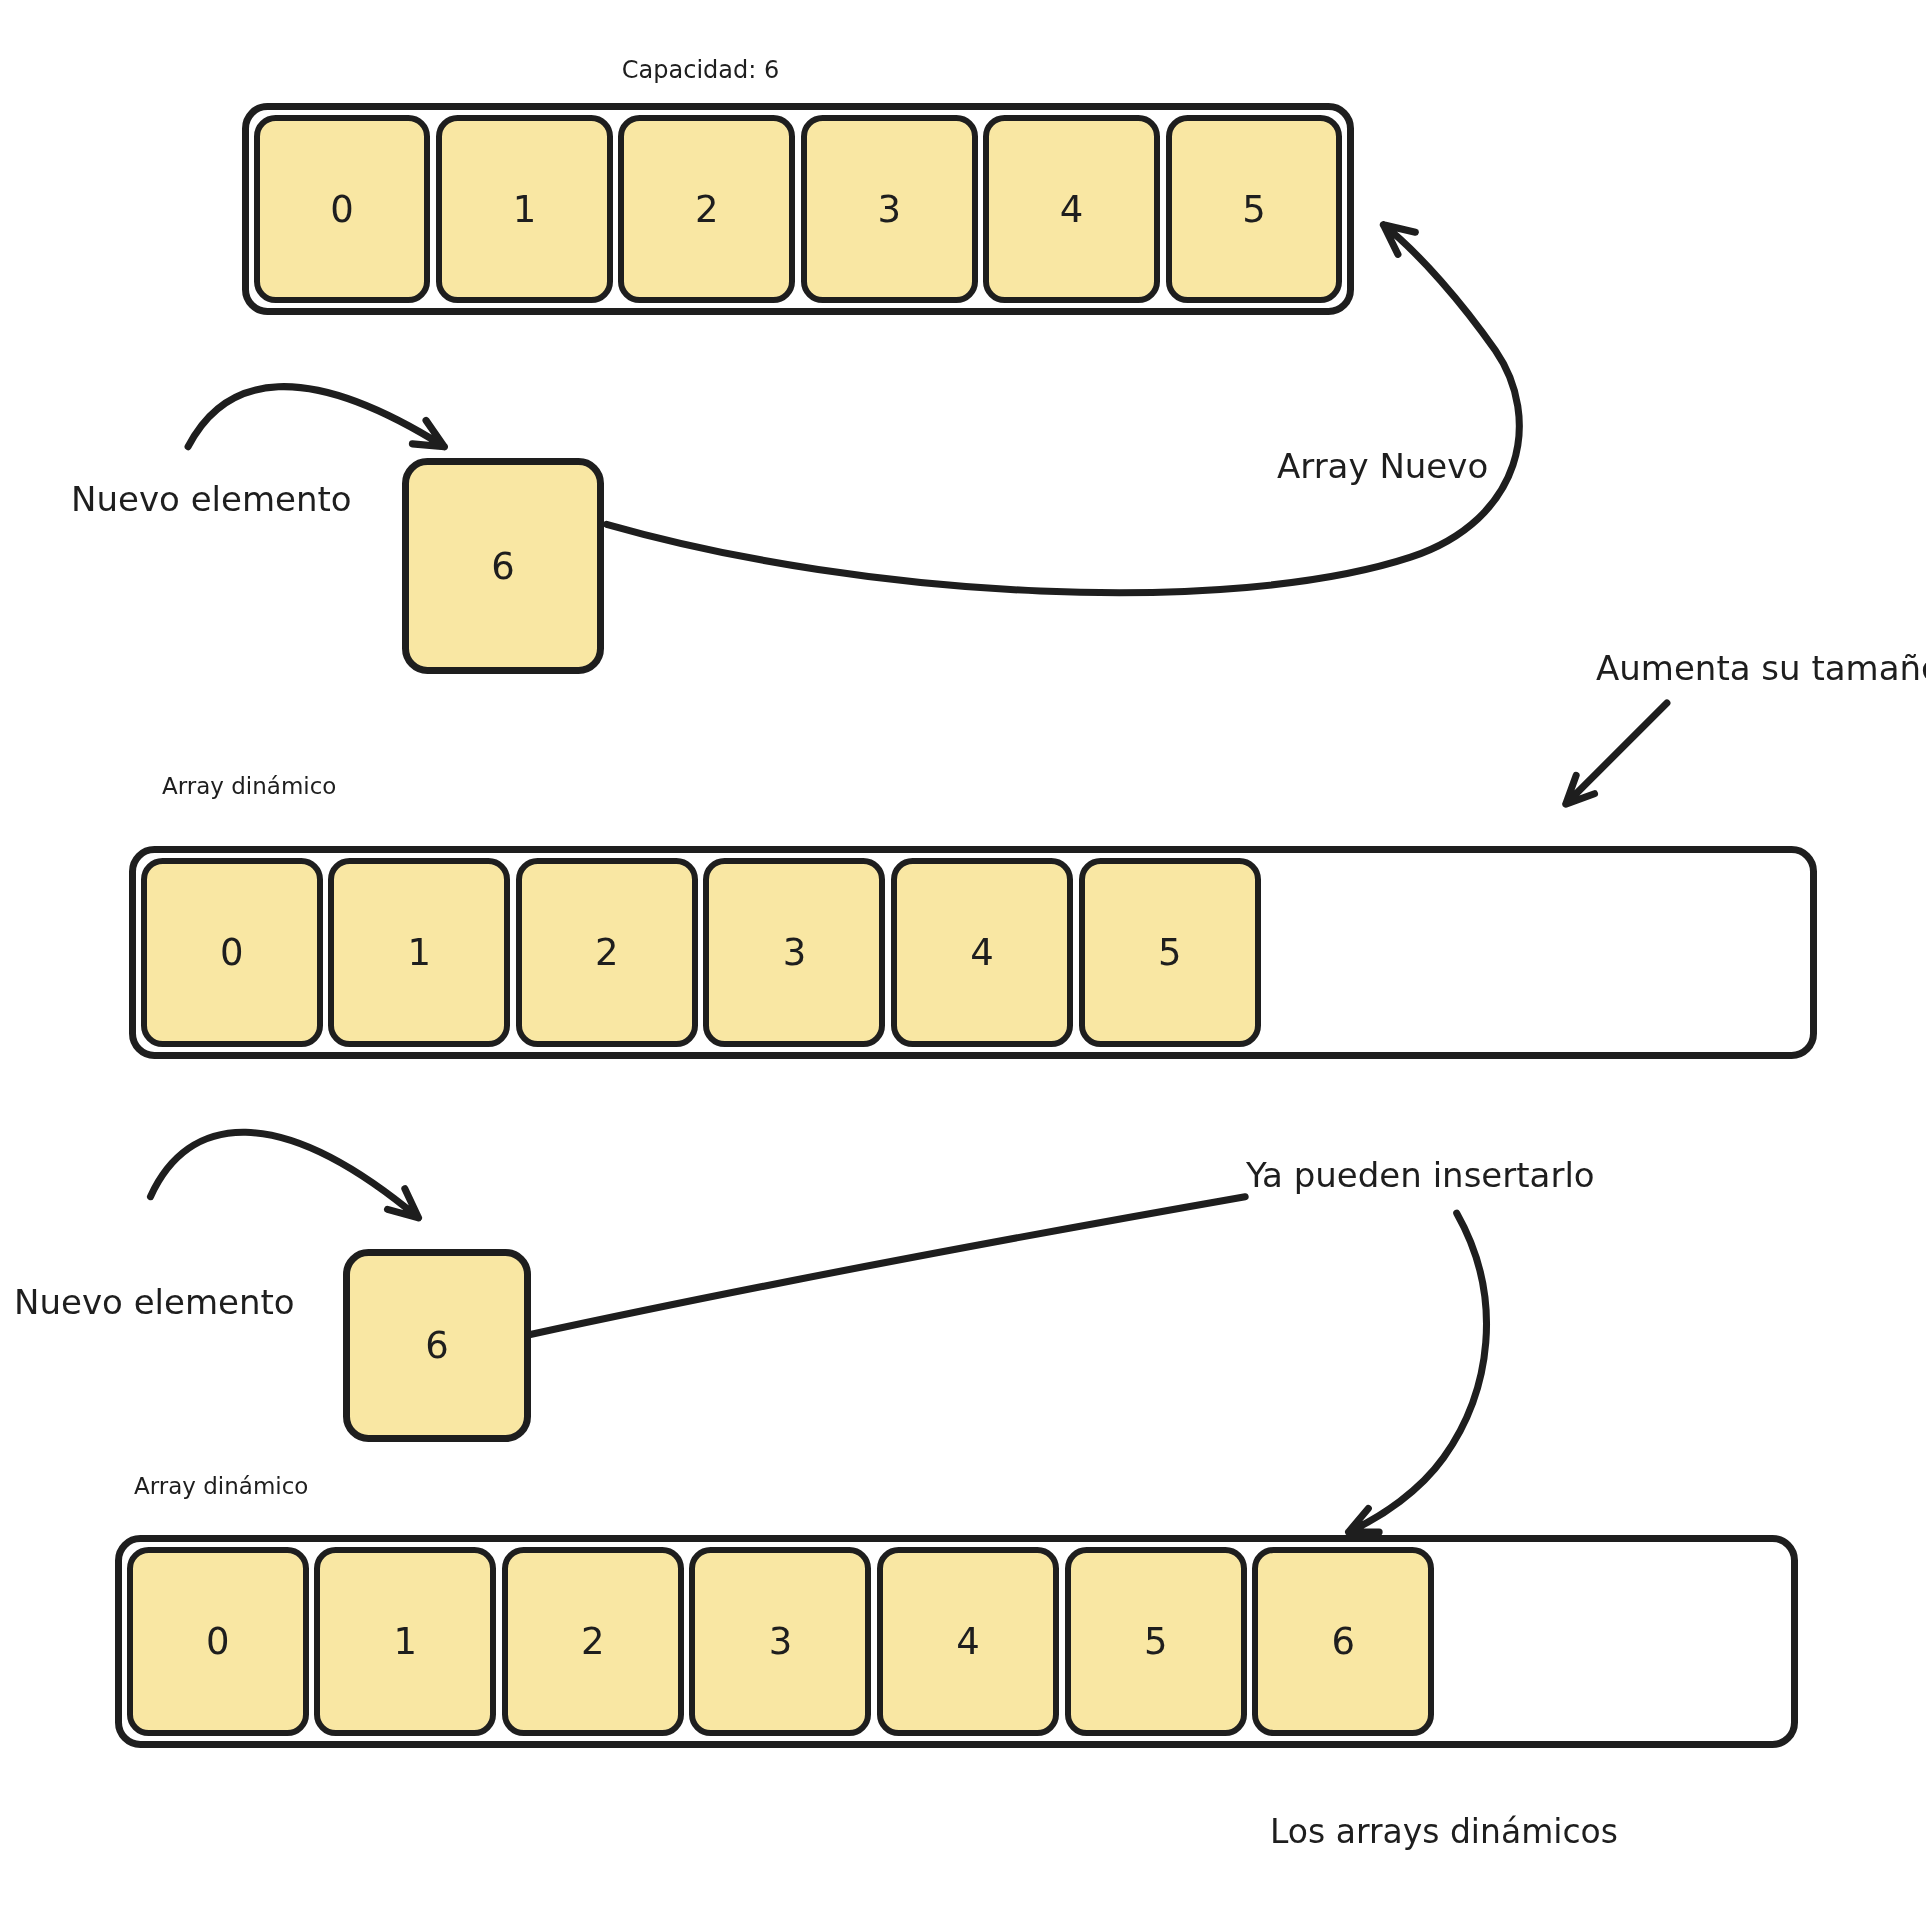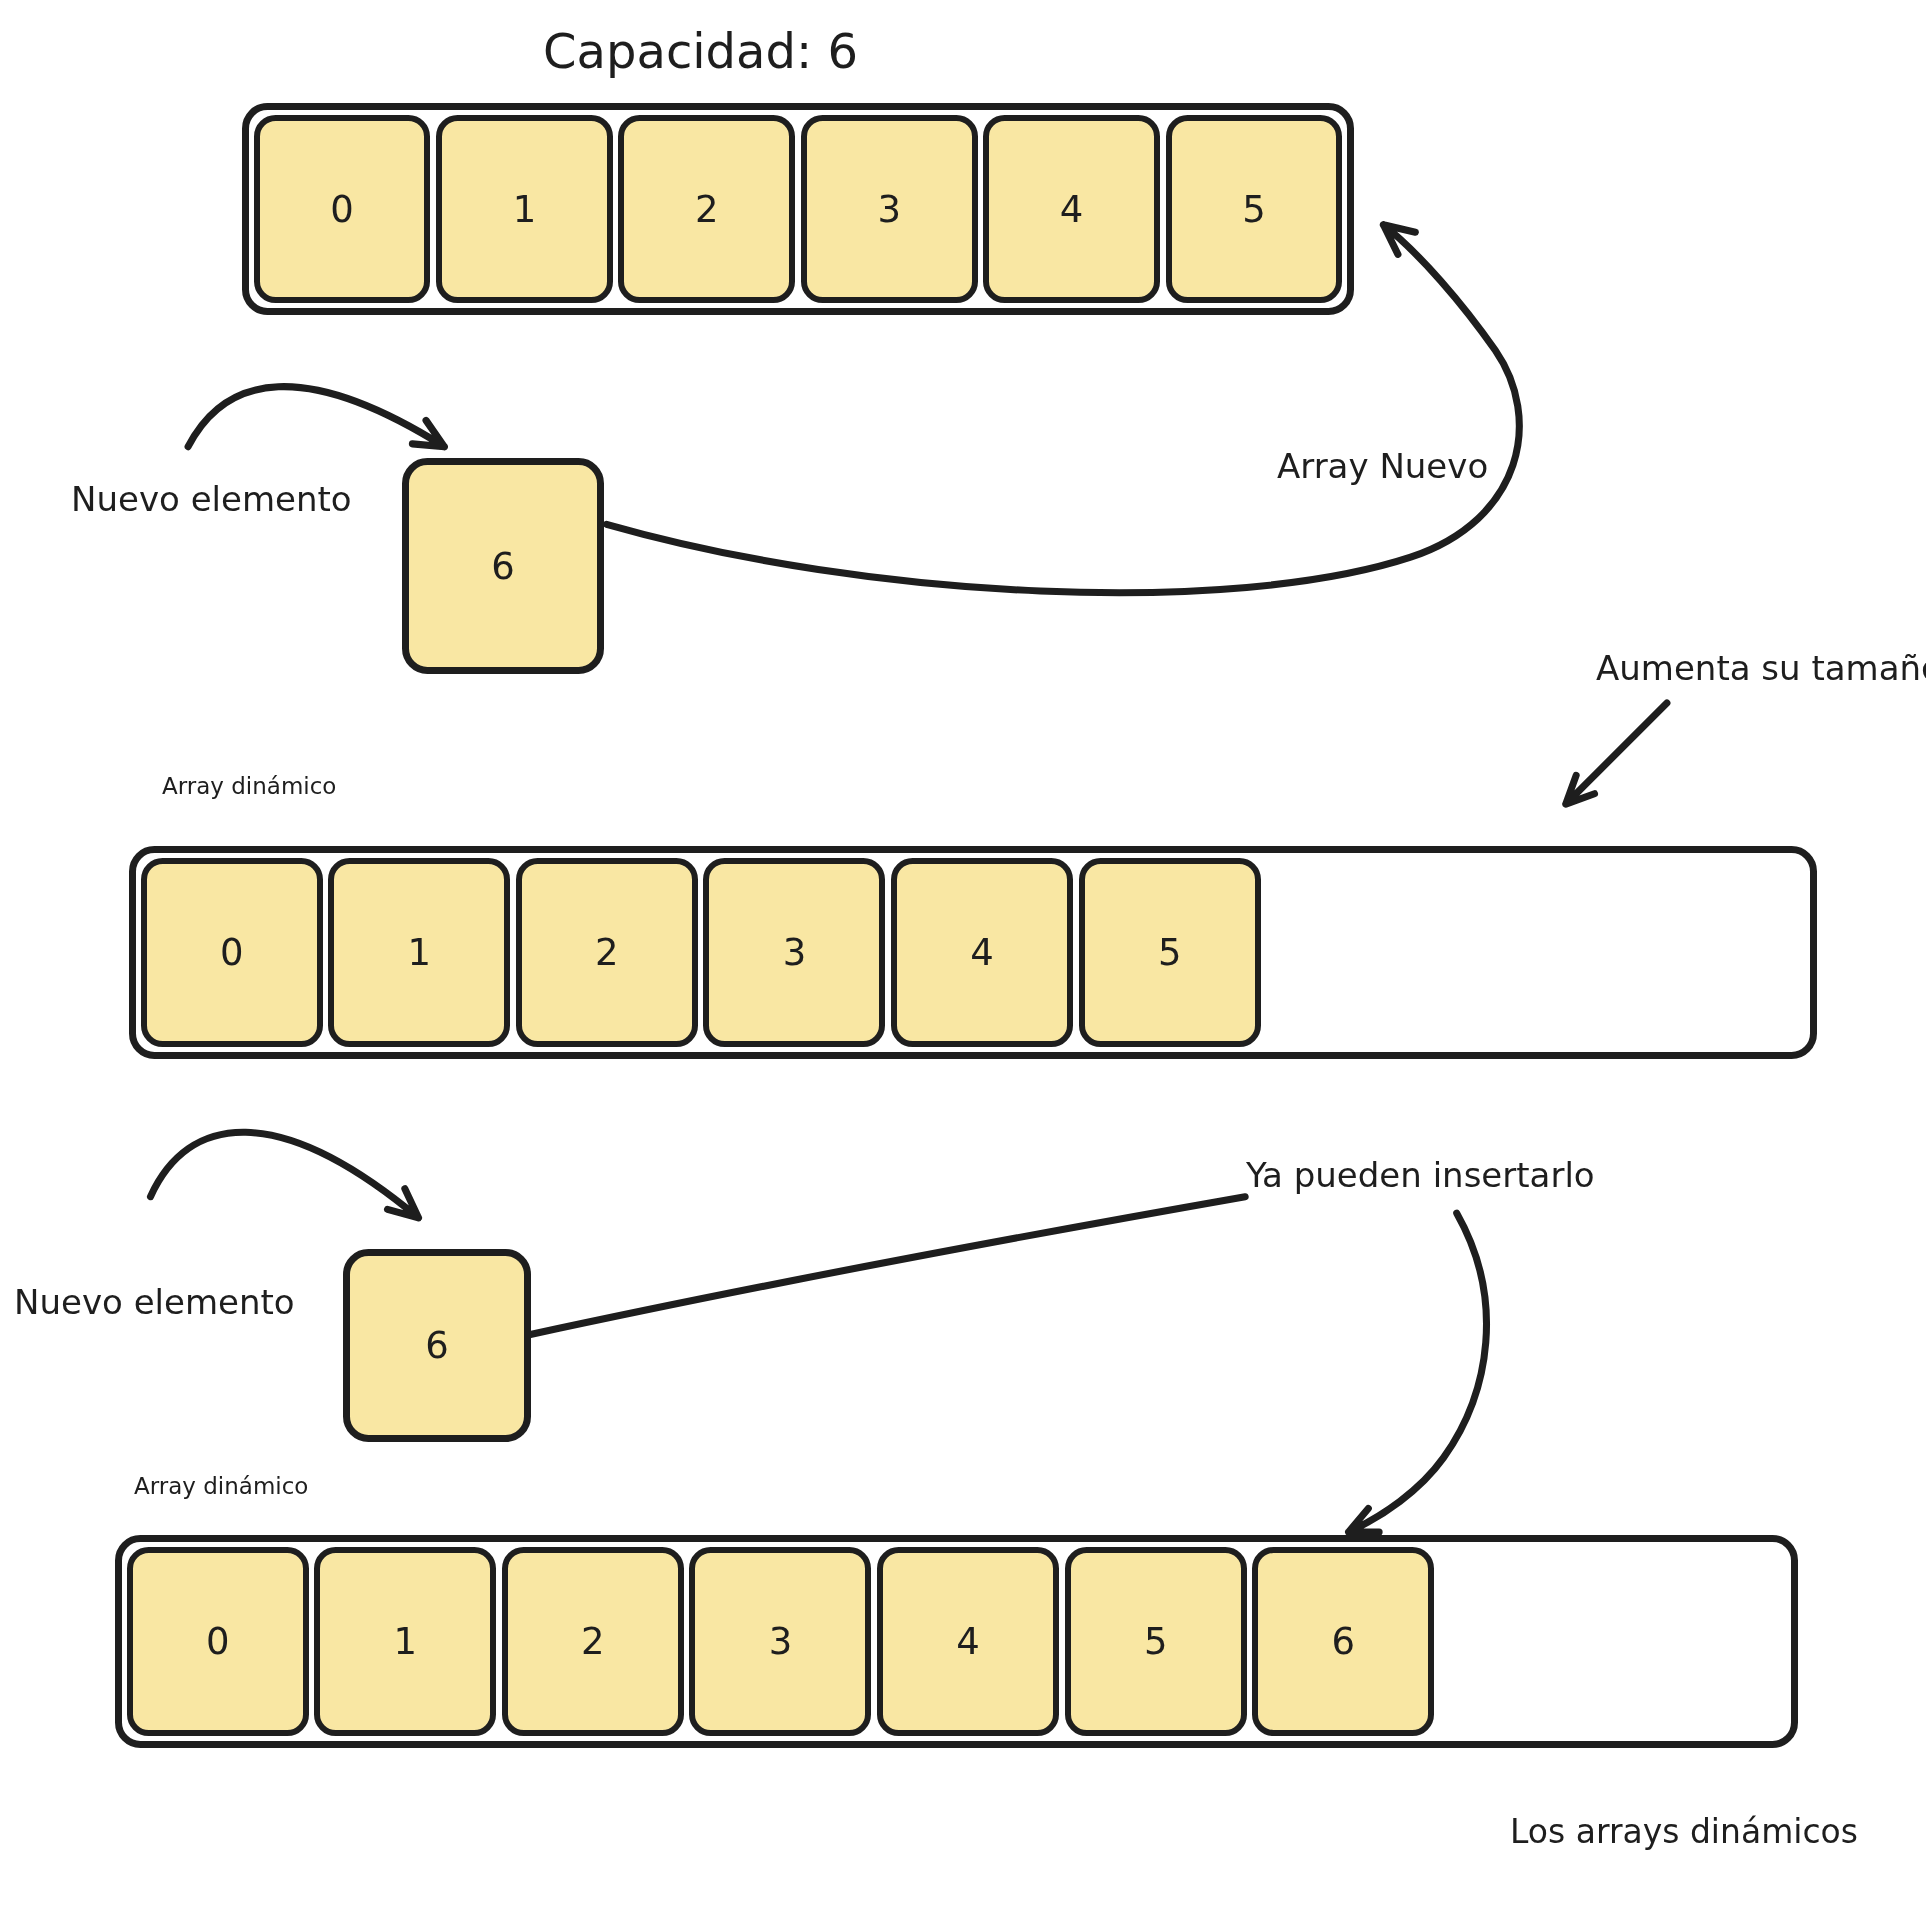--- a/index.html
+++ b/index.html
@@ -3,21 +3,21 @@
 <meta charset="utf-8">
 <style>
   :root { --fill:#F9E7A3; --stroke:#1e1e1e; }
   html,body { margin:0; padding:0; }
   body {
     width:1926px; height:1926px; position:relative; overflow:hidden;
     background:#ffffff; color:var(--stroke);
     font-family:"DejaVu Sans", sans-serif;
   }
   .lbl { position:absolute; white-space:nowrap; line-height:1.05; }
-  .lbl-title    { font-size:48px; }
+  .lbl-title    { font-size:24px;margin-top:32px; }
   .lbl-note     { font-size:34px; }
   .lbl-small    { font-size:23px; }
   .array-box {
     position:absolute; box-sizing:border-box; background:#fff;
     border:7.5px solid var(--stroke); border-radius:25.4px;
     display:flex; padding:4.7px; gap:5.6px; align-items:stretch;
   }
   .cell {
     box-sizing:border-box; background:var(--fill);
     border:6.6px solid var(--stroke); border-radius:21.6px;
@@ -27,21 +27,21 @@
   .cell-grow  { flex:1 1 auto; }
   .cell-fixed { flex:0 0 182px; }
   .spacer { flex:1 1 auto; }
   .newcell {
     position:absolute; box-sizing:border-box; background:var(--fill);
     border:7.5px solid var(--stroke); border-radius:25.4px;
     display:flex; align-items:center; justify-content:center;
     font-size:37px;
   }
   .caption {
-    position:absolute; text-align:right; font-size:33px; line-height:1.6;
+    position:absolute; text-align:left; font-size:33px; line-height:1.6;
   }
   svg.arrows { position:absolute; left:0; top:0; pointer-events:none; }
   svg.arrows path {
     stroke:var(--stroke); stroke-width:15; fill:none;
     stroke-linecap:round; stroke-linejoin:round;
   }
 </style>
 </head>
 <body>
 

